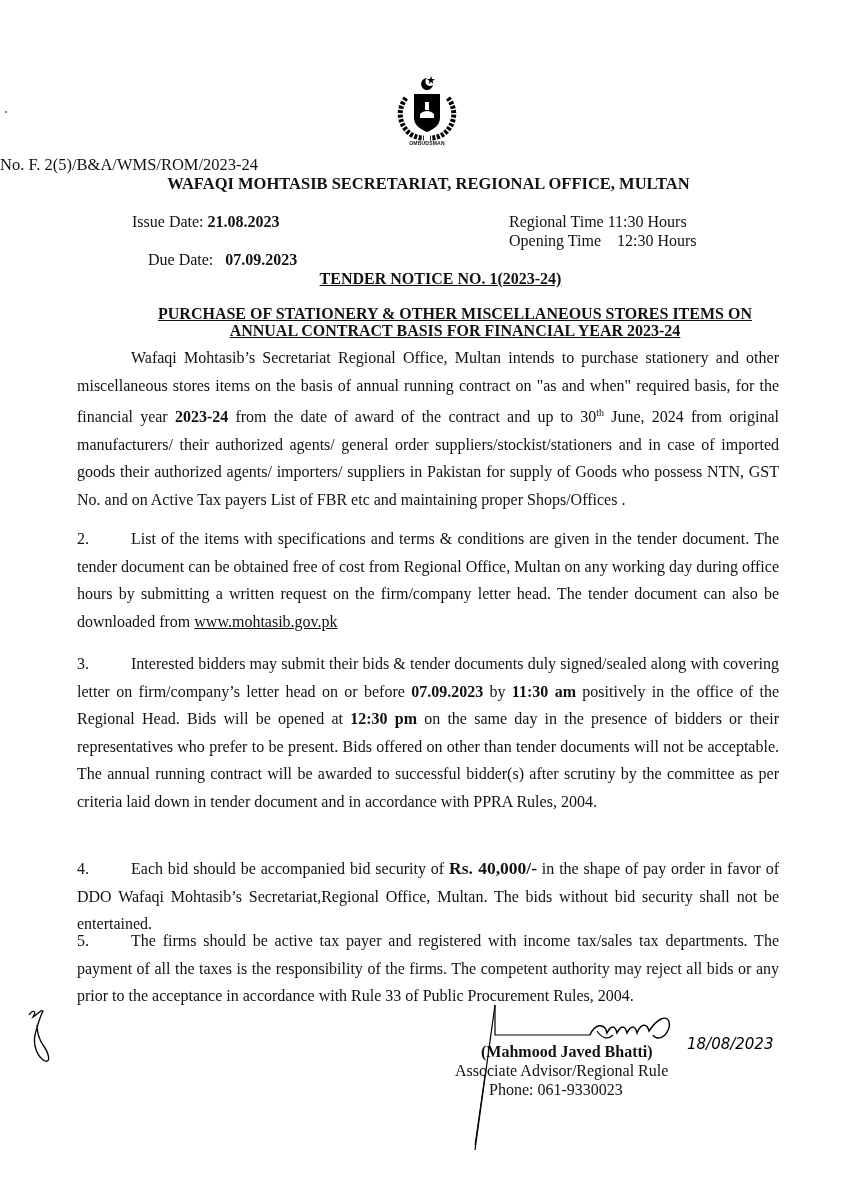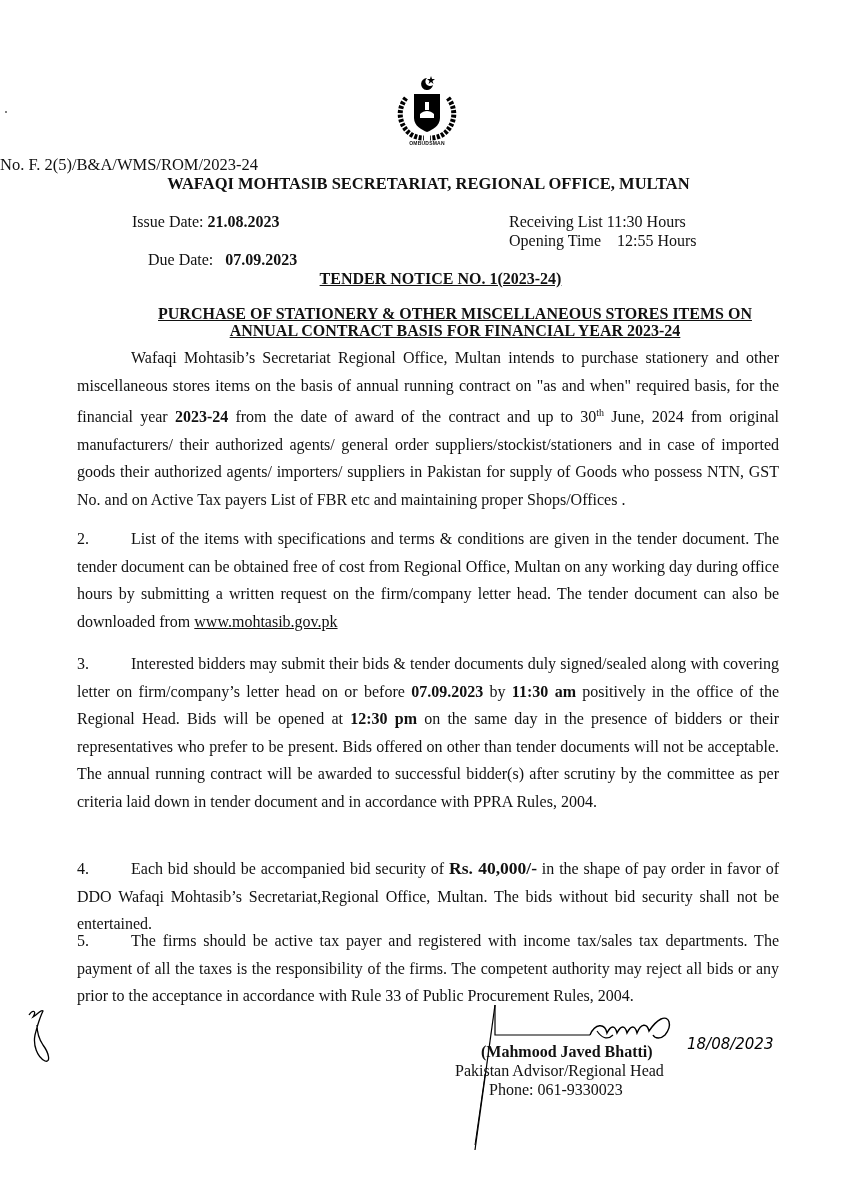--- a/index.html
+++ b/index.html
@@ -65,22 +65,22 @@
 <div class="abs dates">
   <div>
     <span>Issue Date: </span><b>21.08.2023</b>
   </div>
   <div style="white-space:pre;">
     <span>Due Date:   </span><b>07.09.2023</b>
   </div>
 </div>
 
 <div class="abs times">
-  <div style="white-space:pre;"><span>Receiving List </span><span>11:30 Hours</span></div>
-  <div style="white-space:pre;"><span>Opening Time    </span><span>12:55 Hours</span></div>
+  <div style="white-space:pre;"><span>Regional Time </span><span>11:30 Hours</span></div>
+  <div style="white-space:pre;"><span>Opening Time    </span><span>12:30 Hours</span></div>
 </div>
 
 <div class="abs tender-no">TENDER NOTICE NO. 1(2023-24)</div>
 <div class="abs subject">PURCHASE OF STATIONERY &amp; OTHER MISCELLANEOUS STORES ITEMS ON ANNUAL CONTRACT BASIS FOR FINANCIAL YEAR 2023-24</div>
 
 <div class="abs para p1">
   <div class="first"><span>Wafaqi Mohtasib’s Secretariat Regional Office, Multan  intends to purchase stationery and other miscellaneous stores items on the basis of annual running contract on "as and when" required basis, for the financial year </span><b>2023-24</b><span> from the date of award of the contract and up to 30</span><sup>th</sup><span> June, 2024 from original manufacturers/ their authorized agents/ general order suppliers/stockist/stationers and in case of imported goods their authorized agents/ importers/ suppliers in Pakistan for supply of Goods who possess NTN, GST No. and on Active Tax payers List of FBR etc and maintaining proper Shops/Offices  .</span></div>
 </div>
 
 <div class="abs para p2">
@@ -111,15 +111,15 @@
     <path d="M40 0 L40 30 L135 30" stroke="#000" stroke-width="1.2" fill="none"></path>
     <path d="M135 30 C140 18 150 18 152 28 C156 20 160 20 162 28 C166 20 170 20 172 28 C176 20 180 20 182 28 C186 18 192 18 194 26 C198 20 202 16 206 14 C214 10 218 20 210 30 C206 34 200 34 198 30" stroke="#000" stroke-width="1.4" fill="none"></path>
     <path d="M142 26 C146 32 152 36 158 30" stroke="#000" stroke-width="1.2" fill="none"></path>
     <text x="232" y="44" font-family="DejaVu Sans, sans-serif" font-size="15" font-style="italic" fill="#000">18/08/2023</text>
     <path d="M30 70 L20 140" stroke="#000" stroke-width="1" fill="none"></path>
   </svg>
 </div>
 
 <div class="abs sig-block">
   <div class="sig-name">(Mahmood Javed Bhatti)</div>
-  <div class="sig-title">Pakistan Advisor/Regional Head</div>
+  <div class="sig-title">Associate Advisor/Regional Rule</div>
   <div class="sig-phone">Phone: 061-9330023</div>
 </div>
 
 </body></html>

